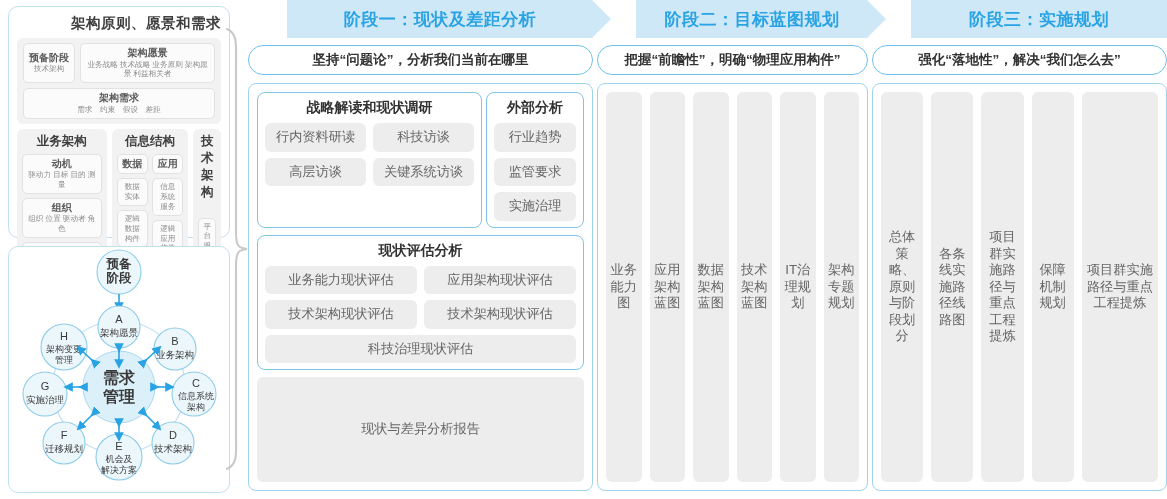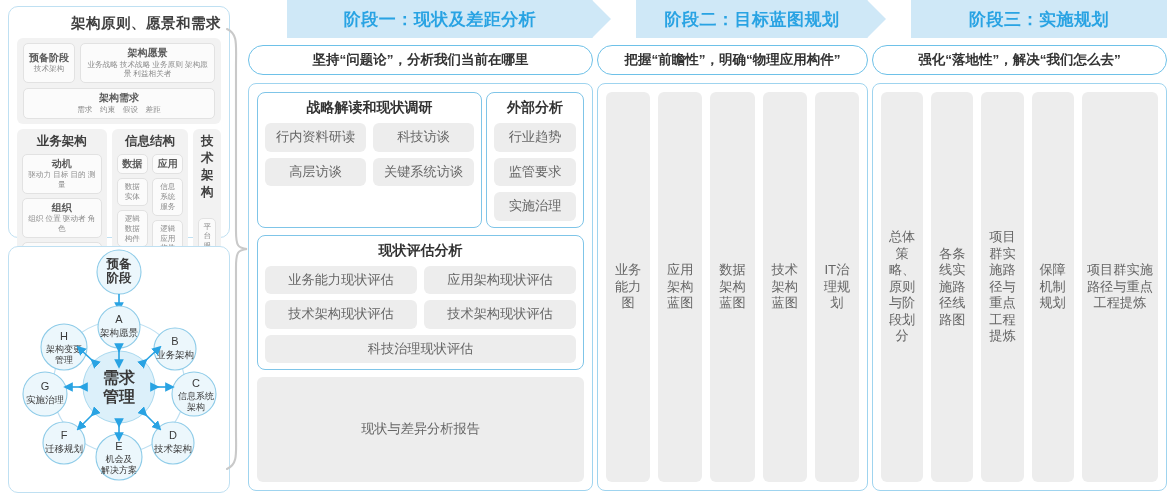--- a/index.html
+++ b/index.html
@@ -372,20 +372,21 @@
         </span>
       </div>
       <div class="phase-sub">把握“前瞻性”，明确“物理应用构件”</div>
       <div class="phase-body">
         <div class="col-stack">
           <div class="chip">业务能力图</div>
           <div class="chip">应用架构蓝图</div>
           <div class="chip">数据架构蓝图</div>
           <div class="chip">技术架构蓝图</div>
           <div class="chip">IT治理规划</div>
+          <div class="chip">架构专题规划</div>
         </div>
       </div>
     </div>
 
     <div class="phase p3">
       <div class="phase-band">
         <span class="txt">阶段三：实施规划</span>
       </div>
       <div class="phase-sub">强化“落地性”，解决“我们怎么去”</div>
       <div class="phase-body">

